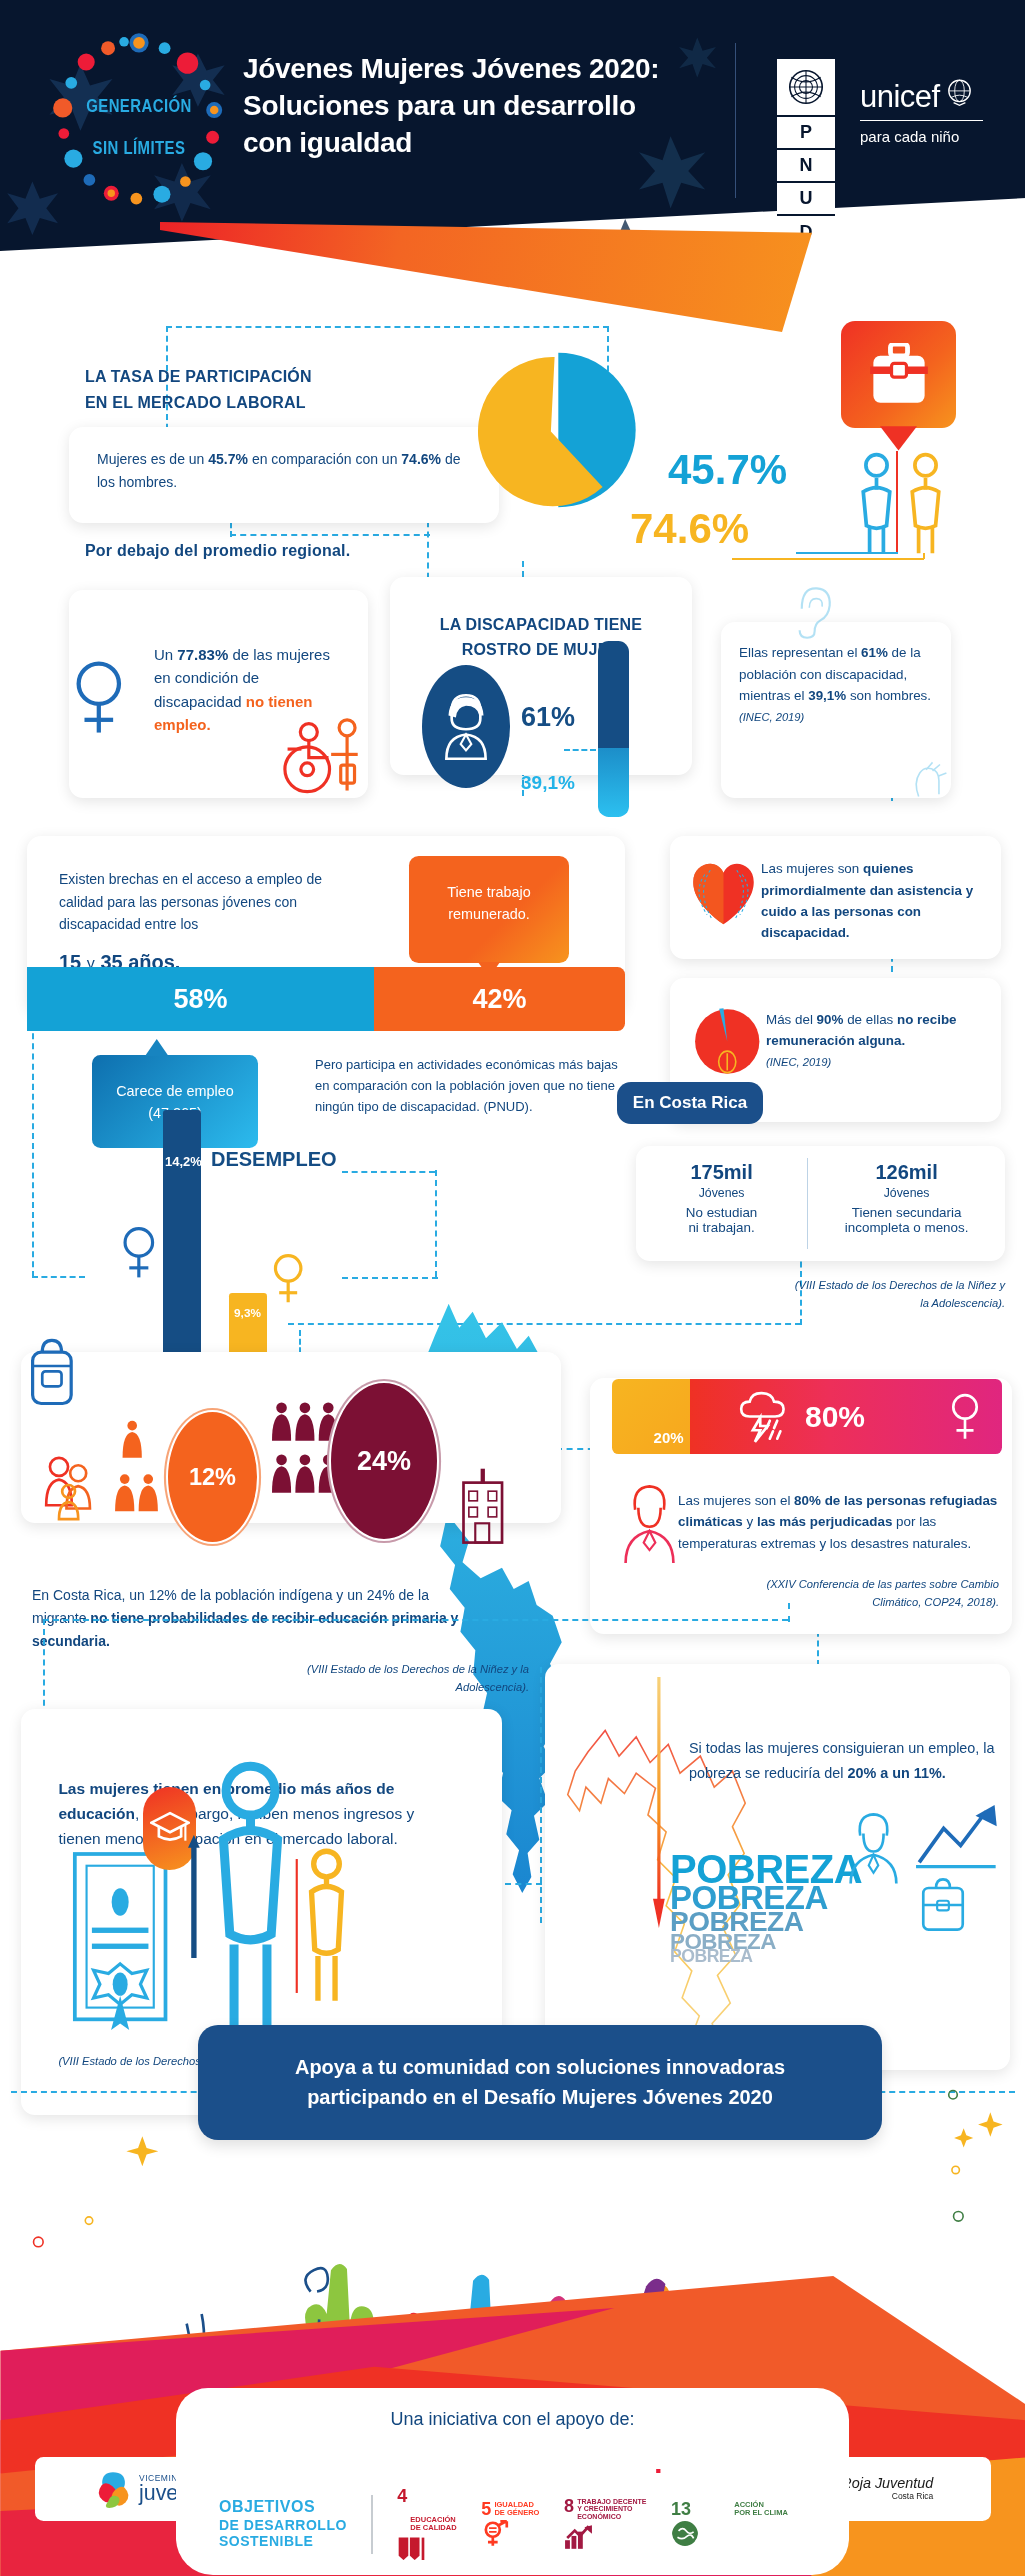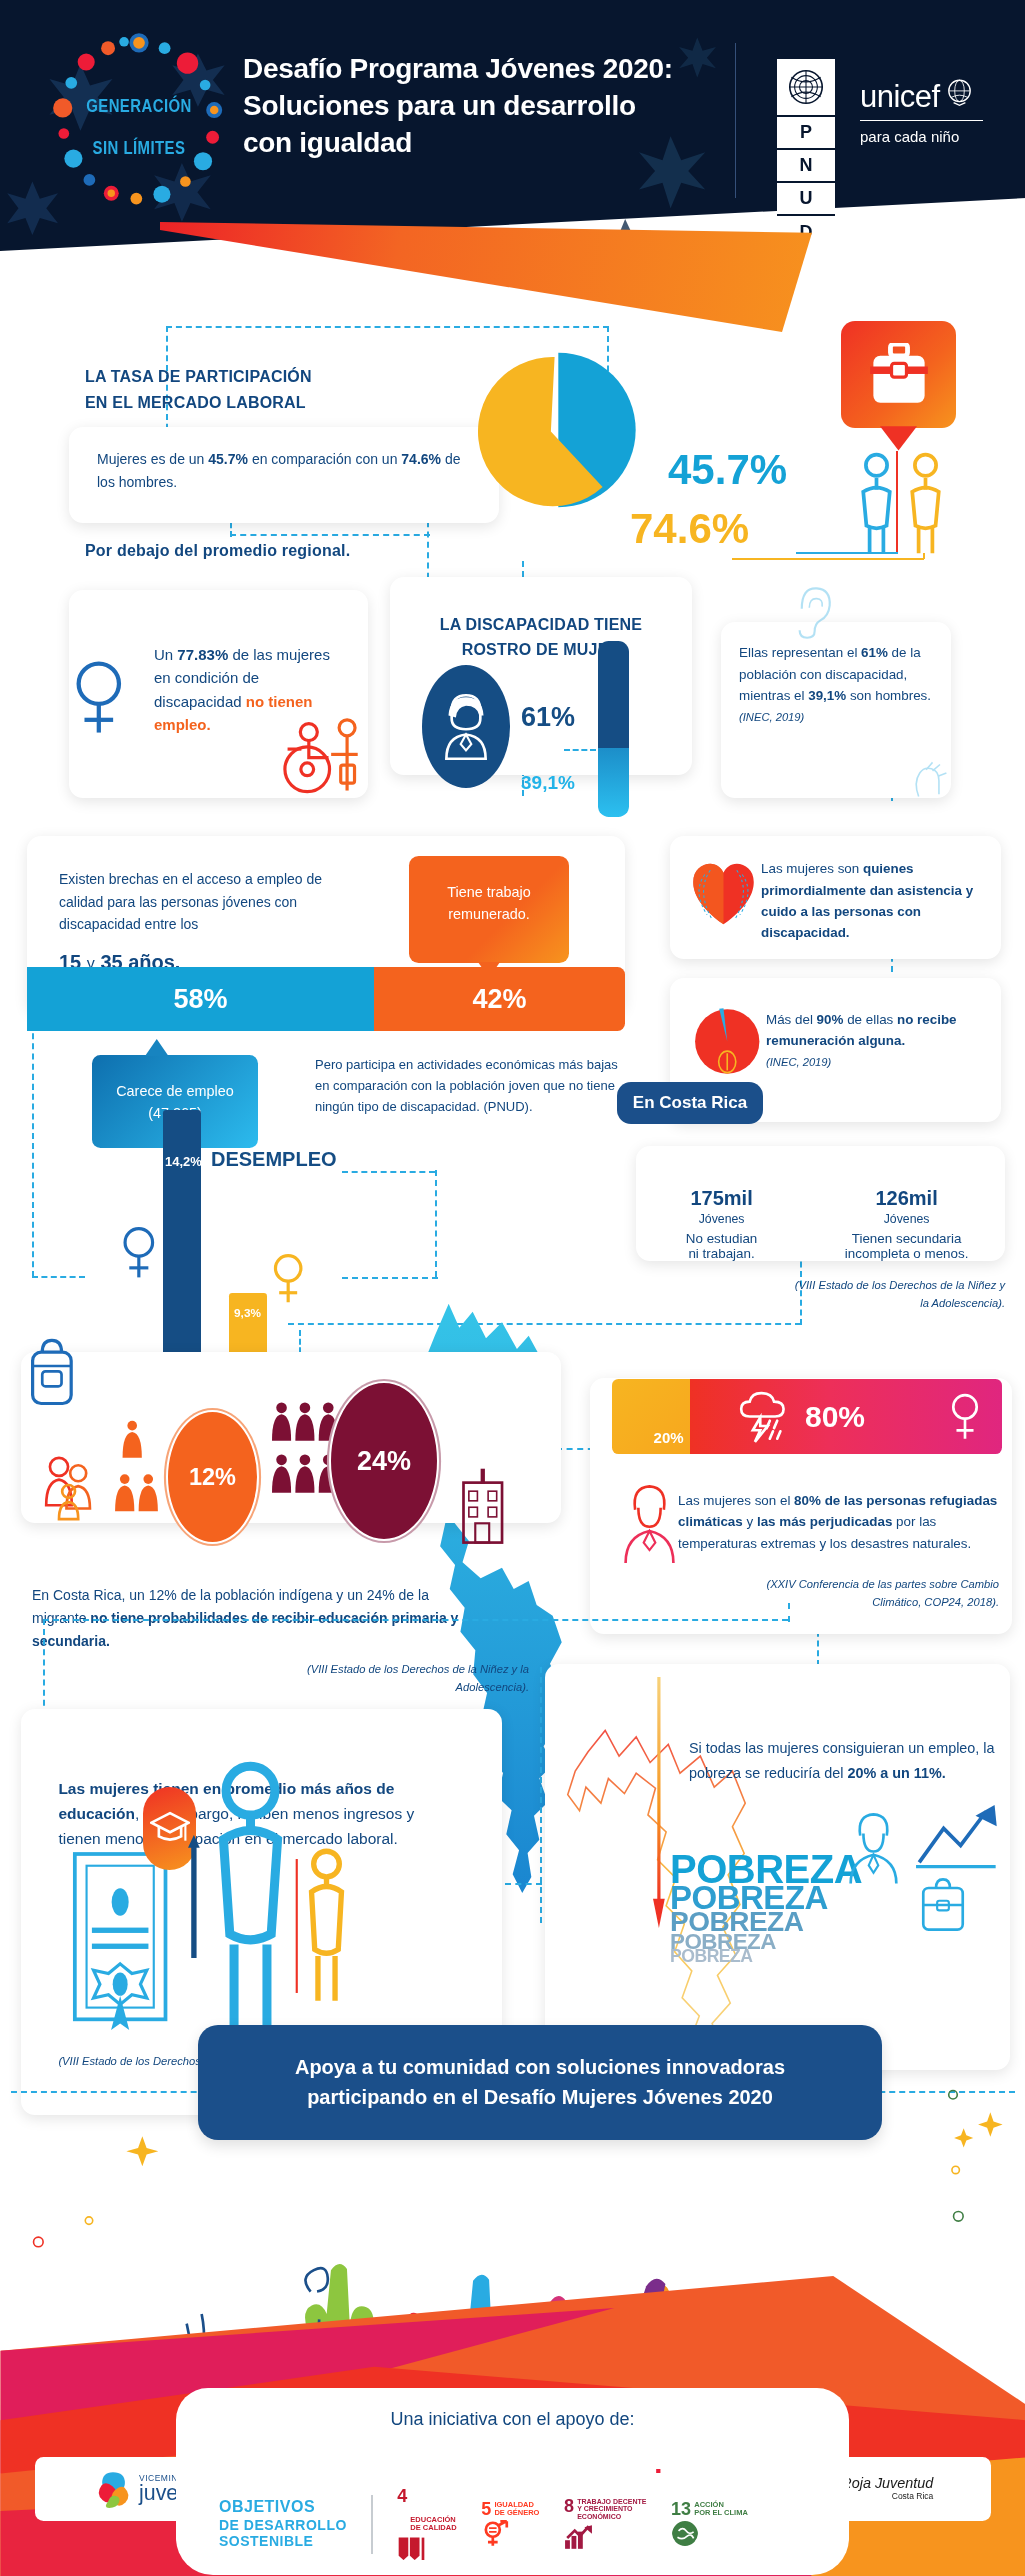--- a/index.html
+++ b/index.html
@@ -111,21 +111,21 @@
         <circle cx="137" cy="24" r="9" fill="#29abe2"></circle>
       </g>
     </svg>
     <div class="logo-txt">
       <div class="l1">GENERACIÓN</div>
       <div class="l2">SIN LÍMITES</div>
     </div>
   </div>
 
   <div class="hdr-title">
-    <div>Desafío Programa Jóvenes 2020:</div>
+    <div>Jóvenes Mujeres Jóvenes 2020:</div>
     <div>Soluciones para un desarrollo</div>
     <div>con igualdad</div>
   </div>
 
   <div class="hdr-divider"></div>
 
   <div class="pnud">
     <div class="pnud-box">
       <div class="pnud-top">
         <svg width="40" height="40" viewBox="0 0 74 74">
@@ -389,21 +389,21 @@
         </linearGradient>
       </defs>
     <path fill="url(#crg)" d="M50 25 L70 70 L95 40 L120 90 L150 60 L178 110 L200 85 L230 140 L248 120 L256 175 L240 215 L210 225 L196 268 L160 280 L140 320 L120 300 L108 340 L82 330 L62 365 L78 400 L60 435 L88 470 L76 510 L110 540 L150 520 L172 560 L200 545 L215 590 L245 610 L262 660 L240 700 L258 740 L235 775 L250 820 L228 855 L245 890 L220 915 L236 960 L210 985 L220 1030 L198 1055 L205 1100 L188 1130 L170 1095 L182 1050 L158 1020 L168 975 L142 950 L152 905 L128 875 L138 830 L112 800 L122 755 L96 720 L100 675 L72 640 L80 595 L52 560 L62 515 L34 480 L44 435 L20 400 L30 350 L8 310 L22 265 L4 220 L18 175 L6 130 L24 85 Z"></path>
   </svg>
 
   <div class="pill" style="left:617px;top:1082px;width:146px;height:42px;font-size:17px;">
     <span>En Costa Rica</span>
   </div>
 
   <div class="card" style="left:636px;top:1146px;width:369px;height:115px;">
-    <div style="display:flex;height:100%;align-items:flex-end;">
+    <div style="display:flex;height:100%;">
       <div style="flex:1;text-align:center;padding-top:15px;">
         <div style="font-size:20px;font-weight:bold;">175mil</div>
         <div style="font-size:12.3px;margin-top:2.1px;">Jóvenes</div>
         <div style="font-size:13.4px;margin-top:5.3px;">No estudian</div>
         <div style="font-size:13.4px;">ni trabajan.</div>
       </div>
       <div style="width:1.1px;background:#bdd3e6;margin:11.8px 0;"></div>
       <div style="flex:1.15;text-align:center;padding-top:15px;">
         <div style="font-size:20px;font-weight:bold;">126mil</div>
         <div style="font-size:12.3px;margin-top:2.1px;">Jóvenes</div>
@@ -831,21 +831,21 @@
           <rect x="14" y="22" width="9" height="24" fill="#a21942"></rect>
         <rect x="26" y="14" width="9" height="32" fill="#a21942"></rect>
         <path d="M6 26 L20 12 L30 22 L46 4" fill="none" stroke="#a21942" stroke-width="5"></path>
         <polygon points="52,2 52,18 38,6" fill="#a21942"></polygon>
       </svg>
     </div>
 
     <div class="logo-cell" style="flex-direction:column;align-items:flex-start;gap:3.2px;">
       <div style="display:flex;align-items:flex-start;gap:3.2px;">
         <span style="font-size:18px;font-weight:bold;color:#3f7e44;line-height:.9">13</span>
-        <span style="line-height:1.12;">
+        <span style="line-height:1.12;margin-left:40px;">
           <span style="display:block;font-size:7.5px;font-weight:bold;color:#3f7e44;">ACCIÓN</span>
           <span style="display:block;font-size:7.5px;font-weight:bold;color:#3f7e44;">POR EL CLIMA</span>
         </span>
       </div>
       <svg width="28" height="27" viewBox="0 0 52 50">
         <path d="M26 2 a24 24 0 0 1 24 24 a24 24 0 0 1 -24 22 a24 24 0 0 1 -24 -22 a24 24 0 0 1 24 -24" fill="#3f7e44"></path>
         <path d="M14 20 q8 -8 14 0 q6 8 14 2 M12 32 q10 6 18 -2 q8 -6 12 4" fill="none" stroke="#fff" stroke-width="3"></path>
       </svg>
     </div>
   </div>

